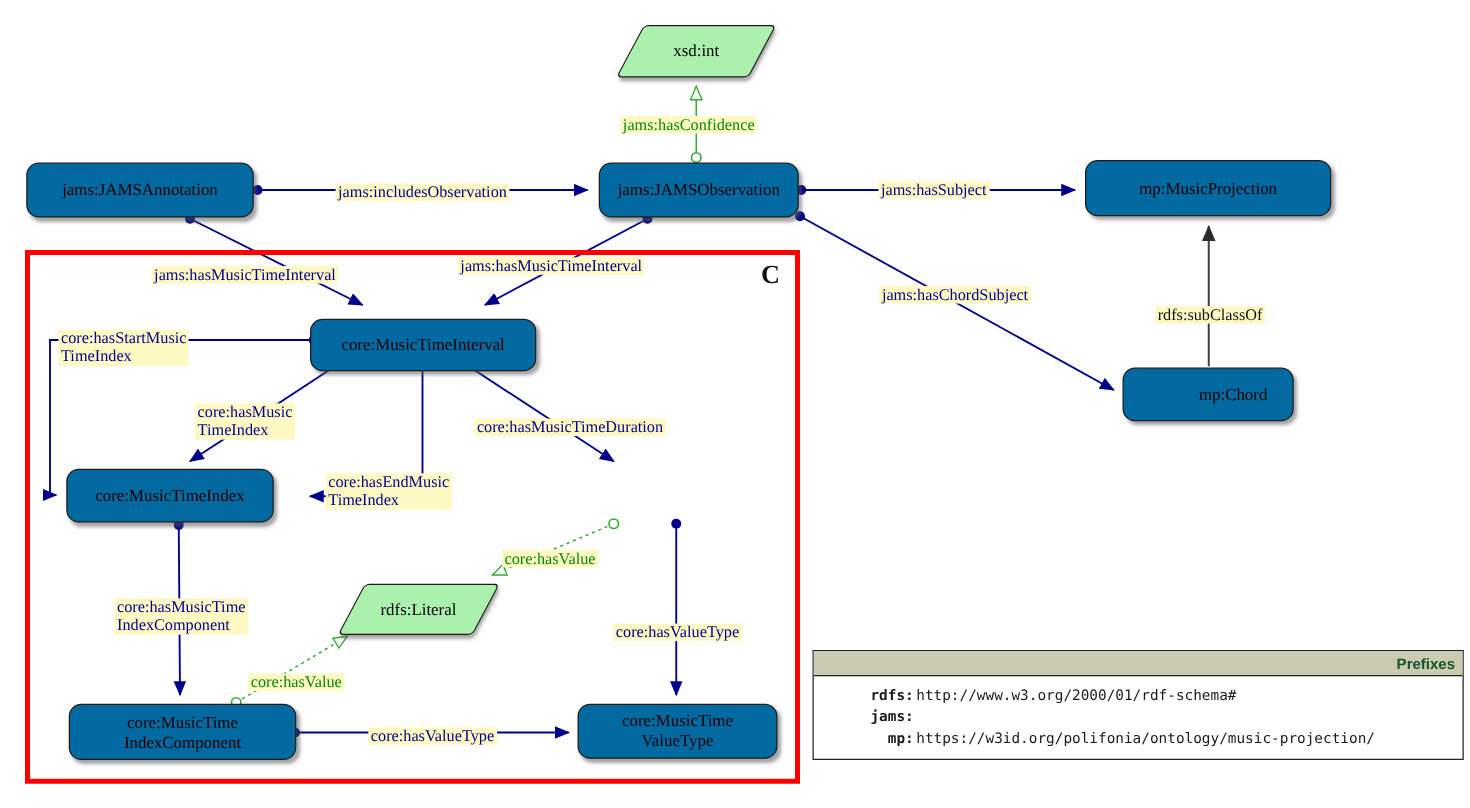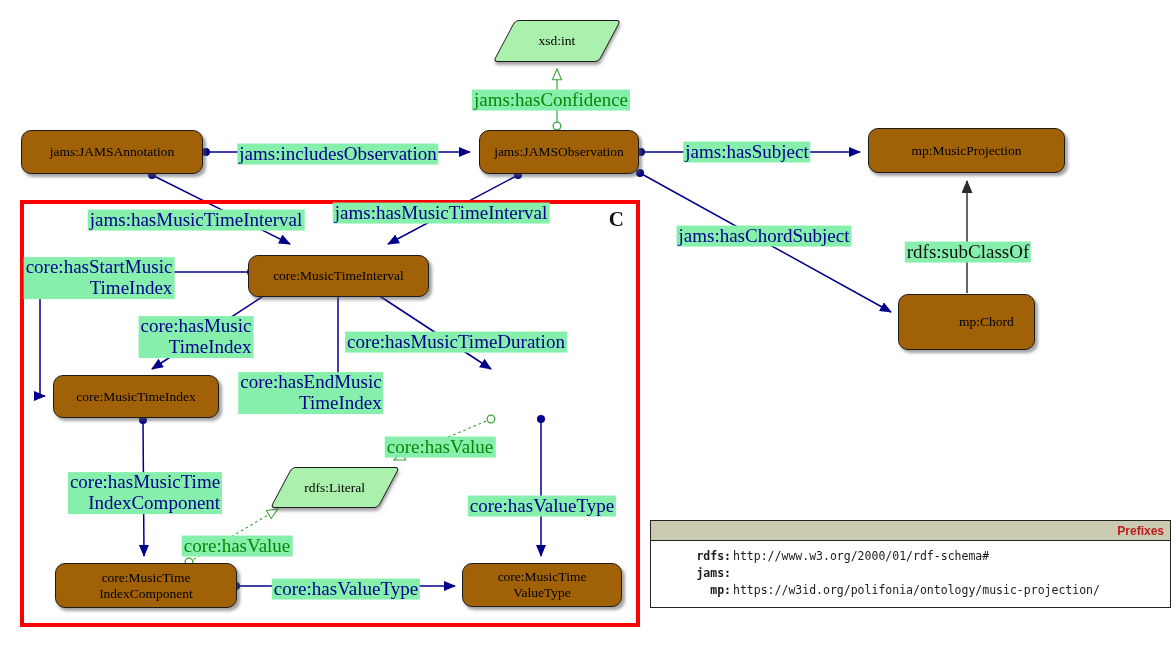--- a/index.html
+++ b/index.html
@@ -13,21 +13,21 @@
   }
   #edge-layer {
     position: absolute;
     left: 0; top: 0;
     width: 1176px; height: 646px;
   }
   
   .class-node {
     position: absolute;
     box-sizing: border-box;
-    background: #a16207;
+    background: #0369a1;
     border: 1.4px solid #1c1c1c;
     border-radius: 10px;
     box-shadow: 2.5px 3px 3px rgba(90,90,90,0.55);
     display: flex;
     flex-direction: column;
     align-items: center;
     justify-content: center;
     color: #000000;
     font-size: 13.5px;
     line-height: 1.15;
@@ -51,26 +51,26 @@
     font-size: 13.5px;
     white-space: nowrap;
     transform: skewX(28deg);
     top: 50%;
     margin-top: -8px;
   }
   
   .edge-label {
     position: absolute;
     transform: translate(-50%, -50%);
-    background: #86efac;
+    background: #fef9c3;
     color: #00008B;
-    font-size: 19px;
+    font-size: 13px;
     line-height: 1.1;
     white-space: nowrap;
-    text-align: right;
+    text-align: left;
     padding: 0 2px;
   }
   .edge-label.green { color: #078807; }
   .edge-label.black { color: #111111; }
   
   #module-c {
     position: absolute;
     left: 20px; top: 200px;
     width: 620px; height: 427px;
     box-sizing: border-box;
@@ -96,21 +96,21 @@
   #prefixes-header {
     box-sizing: border-box;
     height: 20px;
     background: #CBCBB2;
     border-bottom: 1px solid #222;
     text-align: right;
     padding: 3px 6px 12px 0;
     font-family: "Liberation Sans", sans-serif;
     font-weight: bold;
     font-size: 12px;
-    color: #b91c1c;
+    color: #14532d;
   }
   #prefixes-body {
     padding: 7px 8px 8px 8px;
   }
   .prefix-row {
     display: flex;
     font-family: "DejaVu Sans Mono", monospace;
     font-size: 11.5px;
     line-height: 17px;
     color: #1a1a1a;
@@ -200,21 +200,21 @@
 
   <div class="class-node" style="left:21px; top:130px; width:182px; height:44px;">
     <span>jams:JAMSAnnotation</span>
   </div>
   <div class="class-node" style="left:479px; top:130px; width:160px; height:44px;">
     <span>jams:JAMSObservation</span>
   </div>
   <div class="class-node" style="left:868px; top:128px; width:197px; height:45px;">
     <span>mp:MusicProjection</span>
   </div>
-  <div class="class-node" style="left:898px; top:294px; width:137px; height:56px;padding-left:40px;">
+  <div class="class-node" style="left:898px; top:294px; width:137px; height:43px;padding-left:40px;">
     <span>mp:Chord</span>
   </div>
   <div class="class-node" style="left:248px; top:255px; width:181px; height:42px;">
     <span>core:MusicTimeInterval</span>
   </div>
   <div class="class-node" style="left:53px; top:375px; width:166px; height:43px;justify-content:center;">
     <span>core:MusicTimeIndex</span>
   </div>
   <div class="class-node" style="left:55px; top:563px; width:182px; height:45px;">
     <span>core:MusicTime</span>

